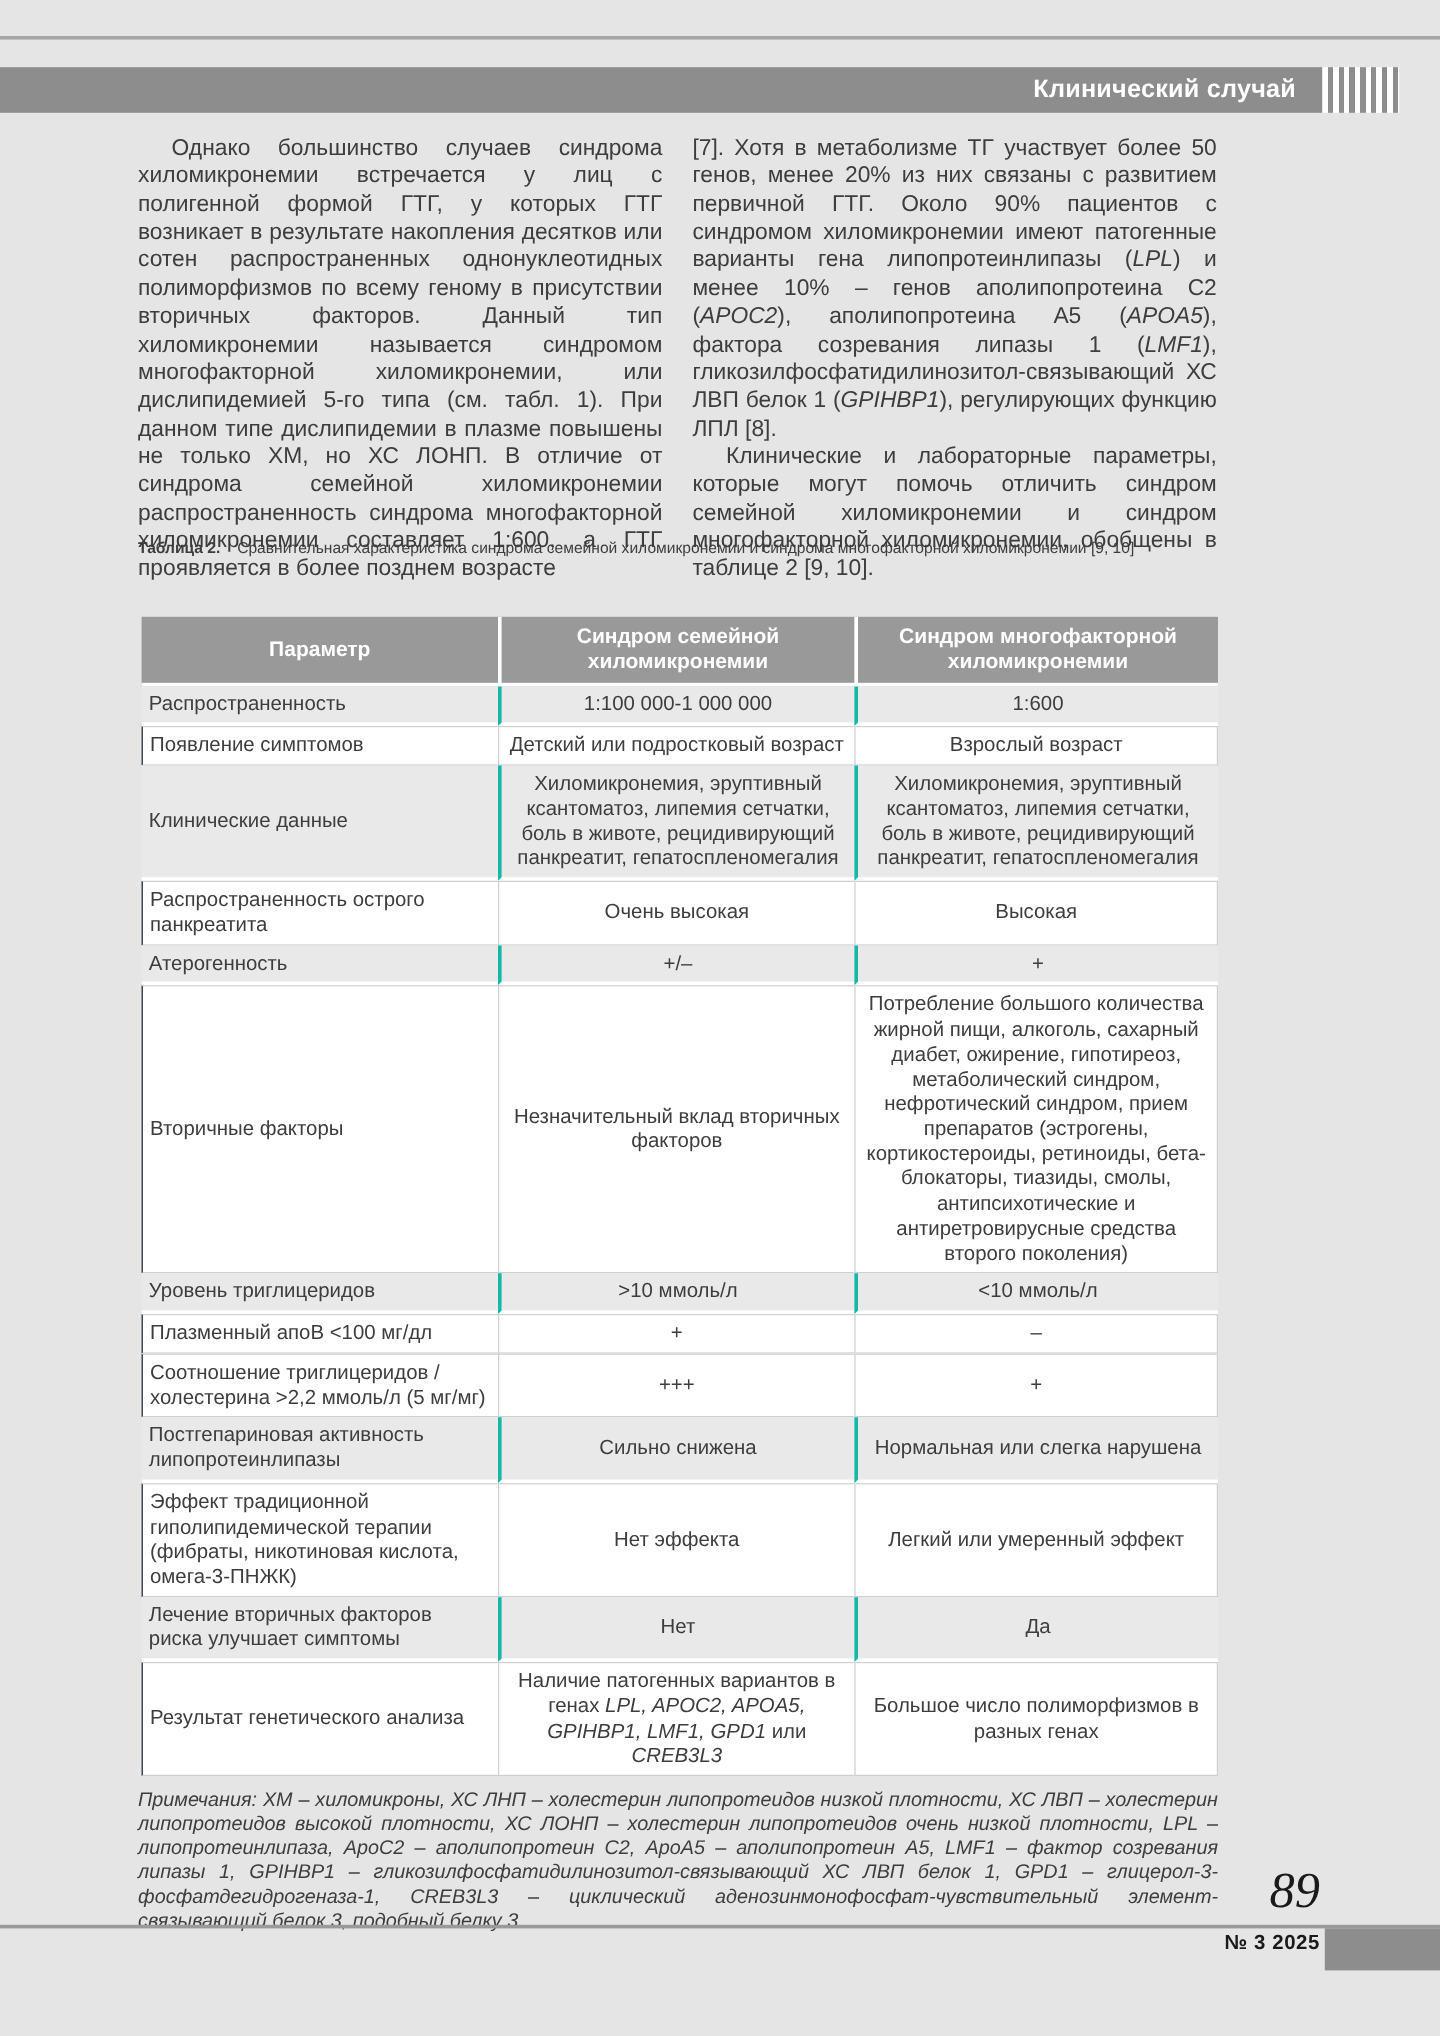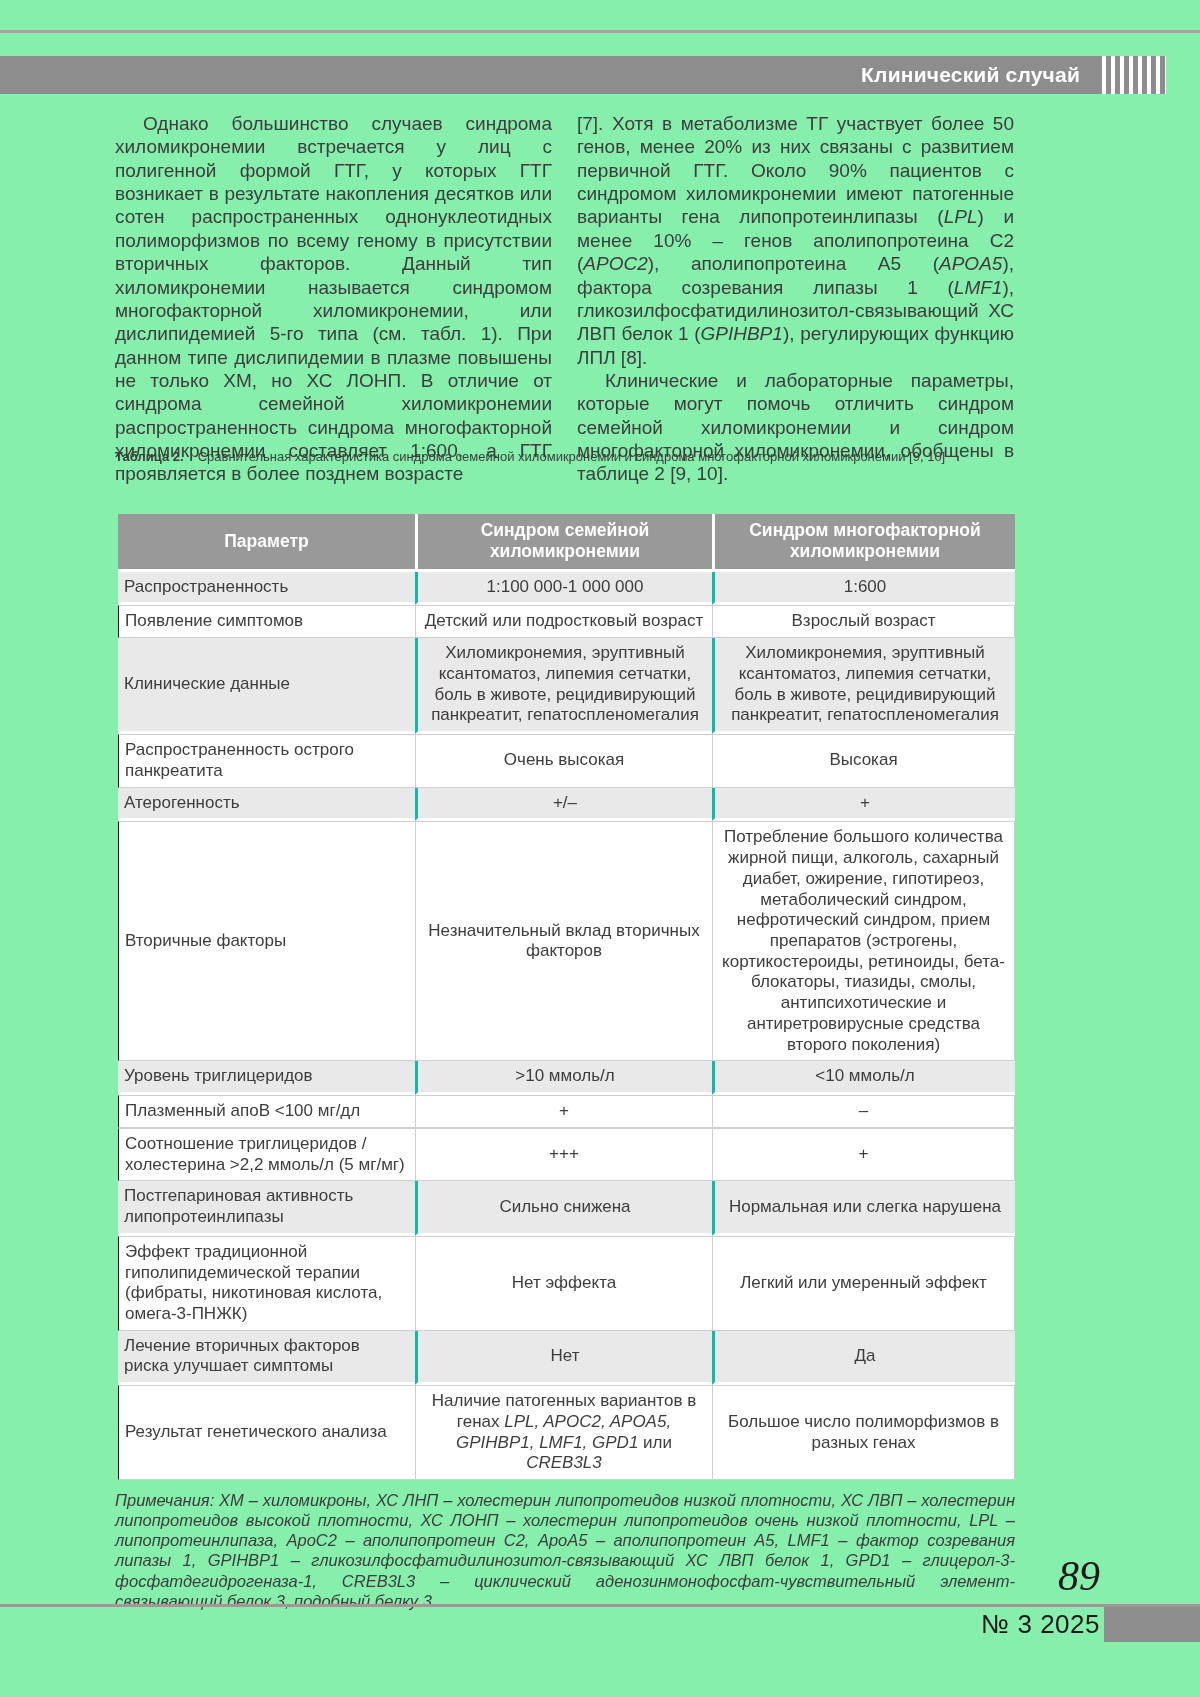--- a/index.html
+++ b/index.html
@@ -1,18 +1,18 @@
 <!DOCTYPE html>
 <html lang="ru"><head>
 <meta charset="utf-8">
 <style>
   html,body { margin:0; padding:0; background:#ffffff; }
   .page {
     position:relative; width:1200px; height:1697px;
-    background:#86efac; overflow:hidden;
+    background:#e5e5e5; overflow:hidden;
     font-family:"Liberation Sans", sans-serif; color:#3d3d3d;
   }
   
   .top-rule { position:absolute; top:30px; left:0; width:1200px; height:3px; background:#a6a6a6; }
   .header-bar {
     position:absolute; top:56px; left:0; width:1102px; height:38px;
     background:#8d8d8d; display:flex; align-items:center; justify-content:flex-end;
     box-sizing:border-box; padding-right:22px;
   }
   .header-title { color:#ffffff; font-size:21px; font-weight:bold; letter-spacing:.2px; }
@@ -59,21 +59,21 @@
     font-size:16.5px; font-style:italic; line-height:1.22; text-align:justify;
   }
   .page-number {
     position:absolute; right:100px; top:1552px;
     font-family:"Liberation Serif", serif; font-style:italic;
     font-size:42px; color:#1a1a1a;
   }
   .footer-rule  { position:absolute; top:1604px; left:0; width:1200px; height:3px; background:#9a9a9a; }
   .footer-issue {
     position:absolute; top:1609px; right:100px;
-    font-size:26px; font-weight:normal; color:#1a1a1a; letter-spacing:.5px;
+    font-size:17px; font-weight:bold; color:#1a1a1a; letter-spacing:.5px;
   }
   .footer-block { position:absolute; top:1607px; left:1104px; width:96px; height:35px; background:#8d8d8d; }
 </style>
 </head>
 <body>
 
 <div class="page">
 
   <div class="top-rule"></div>
   <div class="header-bar">

